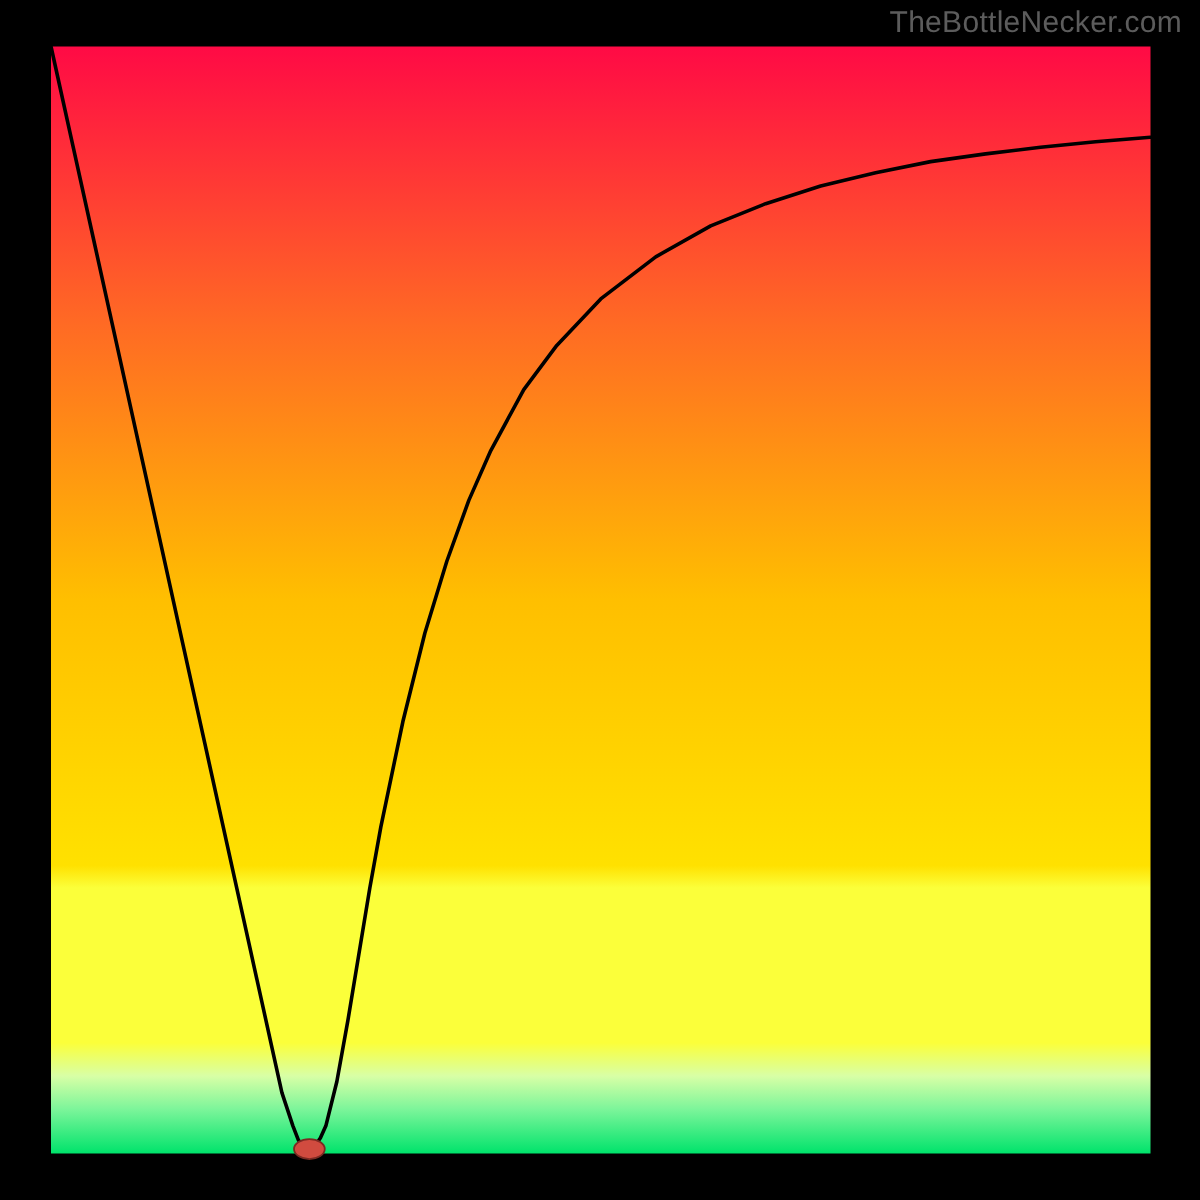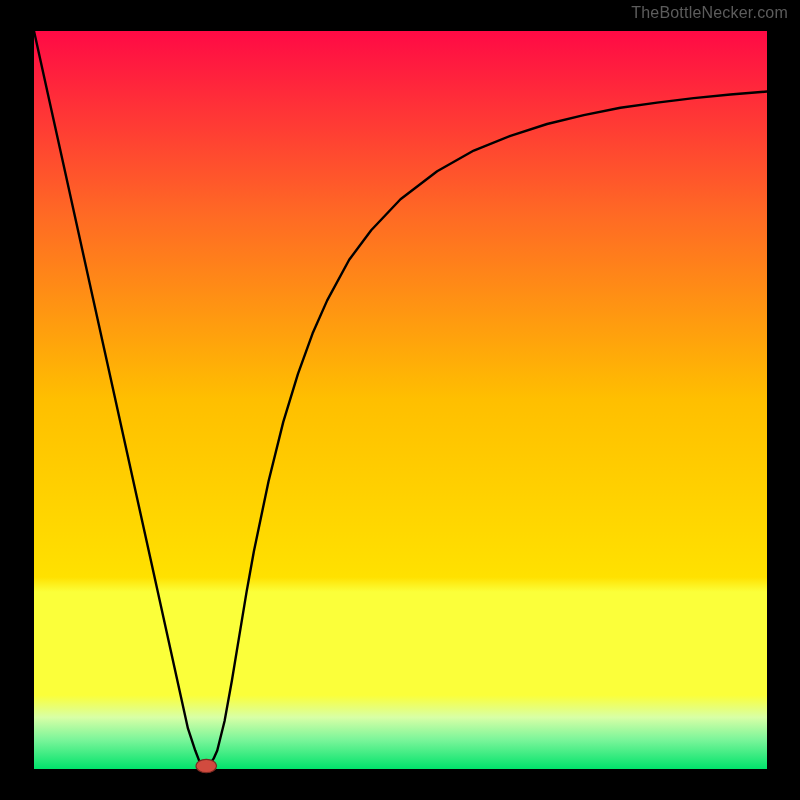--- a/index.html
+++ b/index.html
@@ -15,21 +15,21 @@
     position: relative;
     width: 800px;
     height: 800px;
     background: #000;
   }
   .watermark {
     position: absolute;
     top: 4px;
     right: 12px;
     color: #5c5c5c;
-    font-size: 16px;
+    font-size: 20px;
     font-weight: 500;
     letter-spacing: 0.2px;
     z-index: 50;
     user-select: none;
   }
   svg.plot {
     position: absolute;
     left: 0;
     top: 0;
     width: 800px;

